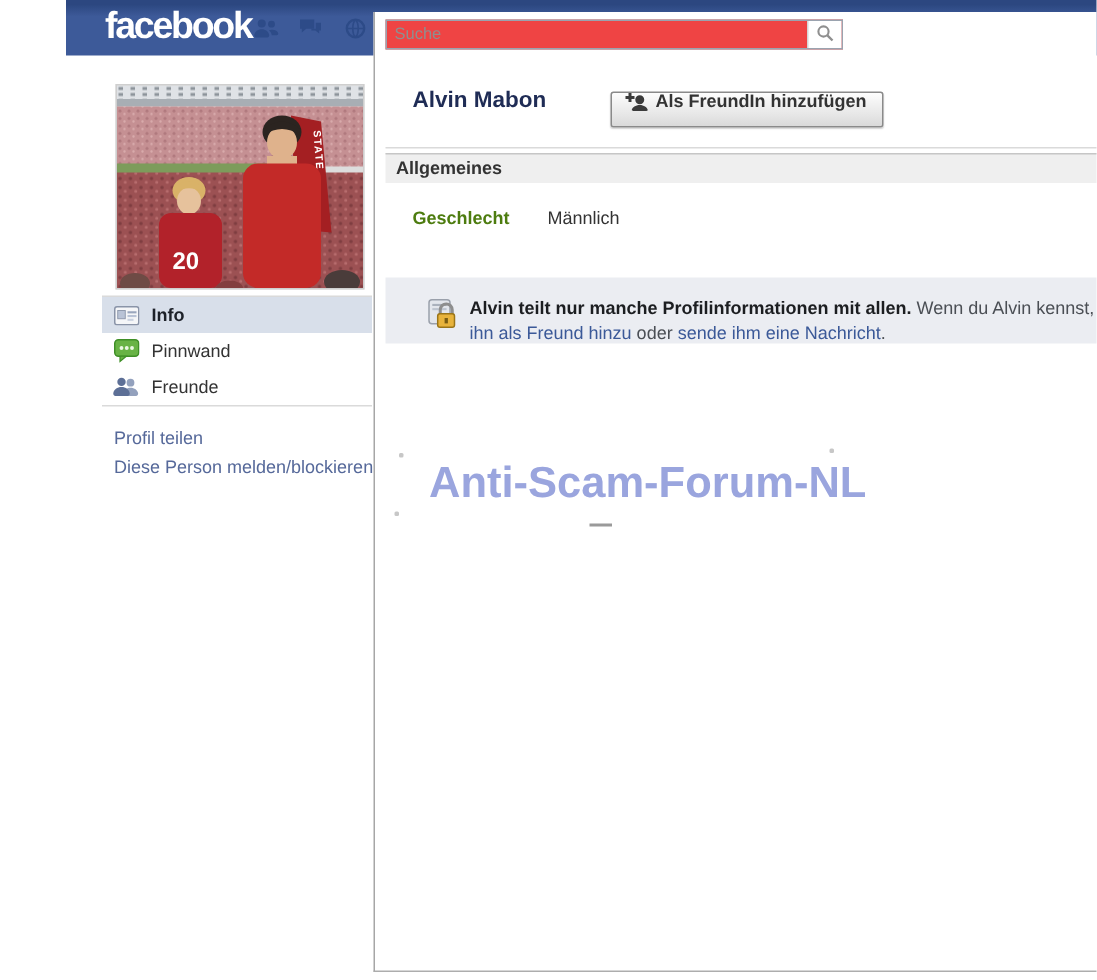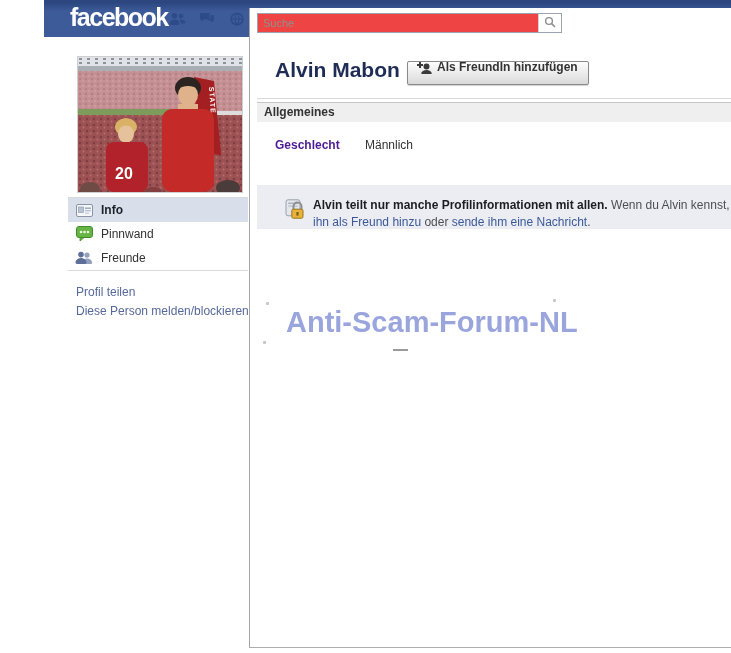--- a/index.html
+++ b/index.html
@@ -26,31 +26,31 @@
   
   .search-box{position:absolute;left:7px;top:5px;width:305px;height:20px;border:1px solid #9aa3af;
               background:#ef4444;display:flex;box-sizing:border-box;}
   .search-box input{flex:1;border:none;outline:none;font-size:11px;color:#333;padding:0 0 0 5px;
                     font-family:"Liberation Sans",sans-serif;background:transparent;}
   .search-box input::placeholder{color:#8f8f8f;opacity:1;}
   .search-btn{width:23px;border:none;border-left:1px solid #d5d5d5;background:#fff;display:flex;
               align-items:center;justify-content:center;cursor:pointer;padding:0;}
 
   
-  .profile-name{position:absolute;left:25px;top:50px;font-size:21px;font-weight:bold;color:#1f2c55;}
+  .profile-name{position:absolute;left:25px;top:50px;font-size:15px;font-weight:bold;color:#1f2c55;}
   .add-btn{position:absolute;left:157px;top:53px;height:24px;padding:0 10px 12px 8px;
            background:linear-gradient(#fdfdfd,#e5e5e5 70%,#d9d9d9);border:1px solid #8a8a8a;border-radius:2px;
            font-family:"Liberation Sans",sans-serif;font-weight:bold;font-size:12px;color:#333;
            display:flex;align-items:center;gap:5px;cursor:pointer;box-shadow:0 1px 1px rgba(0,0,0,.18);}
 
   .name-divider{position:absolute;left:7px;top:90px;width:512px;height:1px;background:#dadada;}
   .section-bar{position:absolute;left:7px;top:94px;width:512px;height:20px;background:#efefef;
                border-top:1px solid #c6c6c6;box-sizing:border-box;line-height:19px;font-weight:bold;
                font-size:12px;color:#333;padding-left:7px;}
-  .field-label{position:absolute;left:25px;top:130px;font-size:12px;font-weight:bold;color:#4c1d95;}
+  .field-label{position:absolute;left:25px;top:130px;font-size:12px;font-weight:bold;color:#4d7c0f;}
   .field-value{position:absolute;left:115px;top:130px;font-size:12px;color:#333;}
 
   
   .privacy-box{position:absolute;left:7px;top:177px;width:512px;height:44px;background:#ebedf2;}
   .lock-wrap{position:absolute;left:28px;top:14px;}
   .privacy-text{position:absolute;left:56px;top:12px;width:455px;font-size:12px;line-height:17px;color:#4b4f55;}
   .pb-bold{color:#1c1e21;font-weight:bold;}
   .pb-link{color:#3b5998;cursor:pointer;}
 
   

